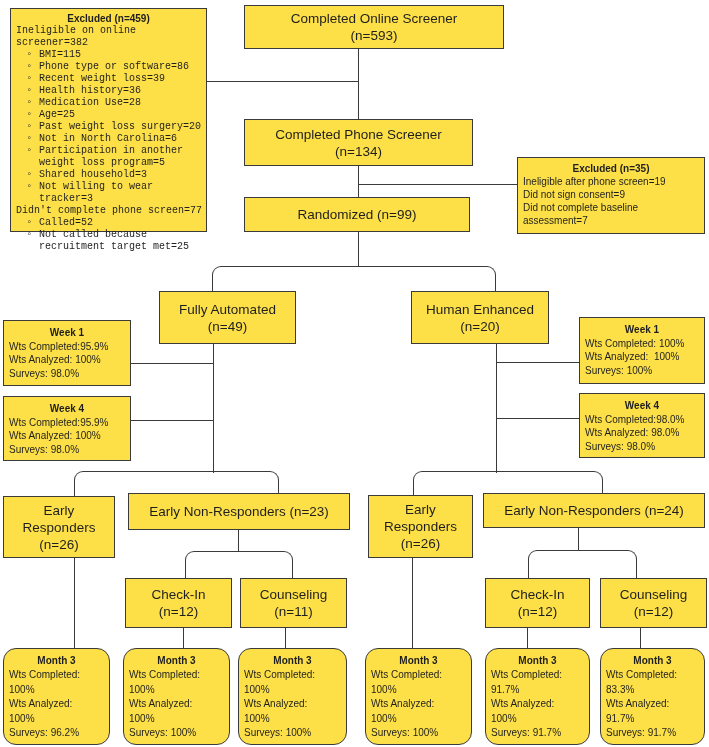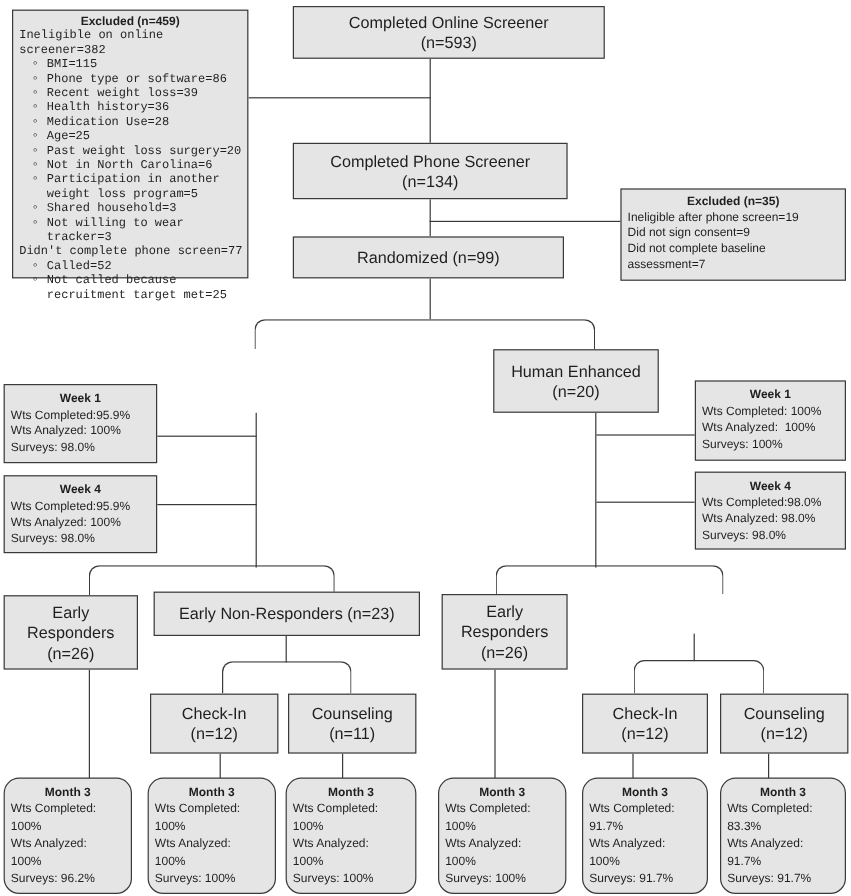--- a/index.html
+++ b/index.html
@@ -17,21 +17,21 @@
   .bracket {
     position: absolute;
     border: 1.5px solid #3a3a3a;
     border-bottom: none;
     border-radius: 9px 9px 0 0;
     box-sizing: border-box;
   }
   
   .box {
     position: absolute;
-    background: #e5e5e5;
+    background: #fde047;
     border: 1.5px solid #3a3a3a;
     box-sizing: border-box;
   }
   .cbox {
     display: flex; flex-direction: column;
     align-items: center; justify-content: center;
     text-align: center;
     font-size: 13.5px; line-height: 17px;
   }
   .note { font-size: 10px; }
@@ -116,20 +116,24 @@
     <div class="nt">Excluded (n=35)</div>
     <div class="row l0">Ineligible after phone screen=19</div>
     <div class="row l0">Did not sign consent=9</div>
     <div class="row l0">Did not complete baseline assessment=7</div>
   </div>
 
   <div class="box cbox" style="left:244px;top:197px;width:226px;height:35px">
     <div>Randomized (n=99)</div>
   </div>
 
+  <div class="box cbox" style="left:159px;top:291px;width:137px;height:53px">
+    <div>Fully Automated</div>
+    <div>(n=49)</div>
+  </div>
   <div class="box cbox" style="left:411px;top:291px;width:138px;height:53px">
     <div>Human Enhanced</div>
     <div>(n=20)</div>
   </div>
 
   <div class="box note wk" style="left:3px;top:320px;width:128px;height:66px">
     <div class="nt">Week 1</div>
     <div class="row l0">Wts Completed:95.9%</div>
     <div class="row l0">Wts Analyzed: 100%</div>
     <div class="row l0">Surveys: 98.0%</div>
@@ -159,20 +163,23 @@
     <div>(n=26)</div>
   </div>
   <div class="box cbox" style="left:128px;top:493px;width:222px;height:37px">
     <div>Early Non-Responders (n=23)</div>
   </div>
   <div class="box cbox" style="left:368px;top:495px;width:105px;height:63px">
     <div>Early</div>
     <div>Responders</div>
     <div>(n=26)</div>
   </div>
+  <div class="box cbox" style="left:483px;top:493px;width:222px;height:35px">
+    <div>Early Non-Responders (n=24)</div>
+  </div>
 
   <div class="box cbox" style="left:125px;top:578px;width:107px;height:50px">
     <div>Check-In</div>
     <div>(n=12)</div>
   </div>
   <div class="box cbox" style="left:240px;top:578px;width:107px;height:50px">
     <div>Counseling</div>
     <div>(n=11)</div>
   </div>
   <div class="box cbox" style="left:485px;top:578px;width:105px;height:50px">

